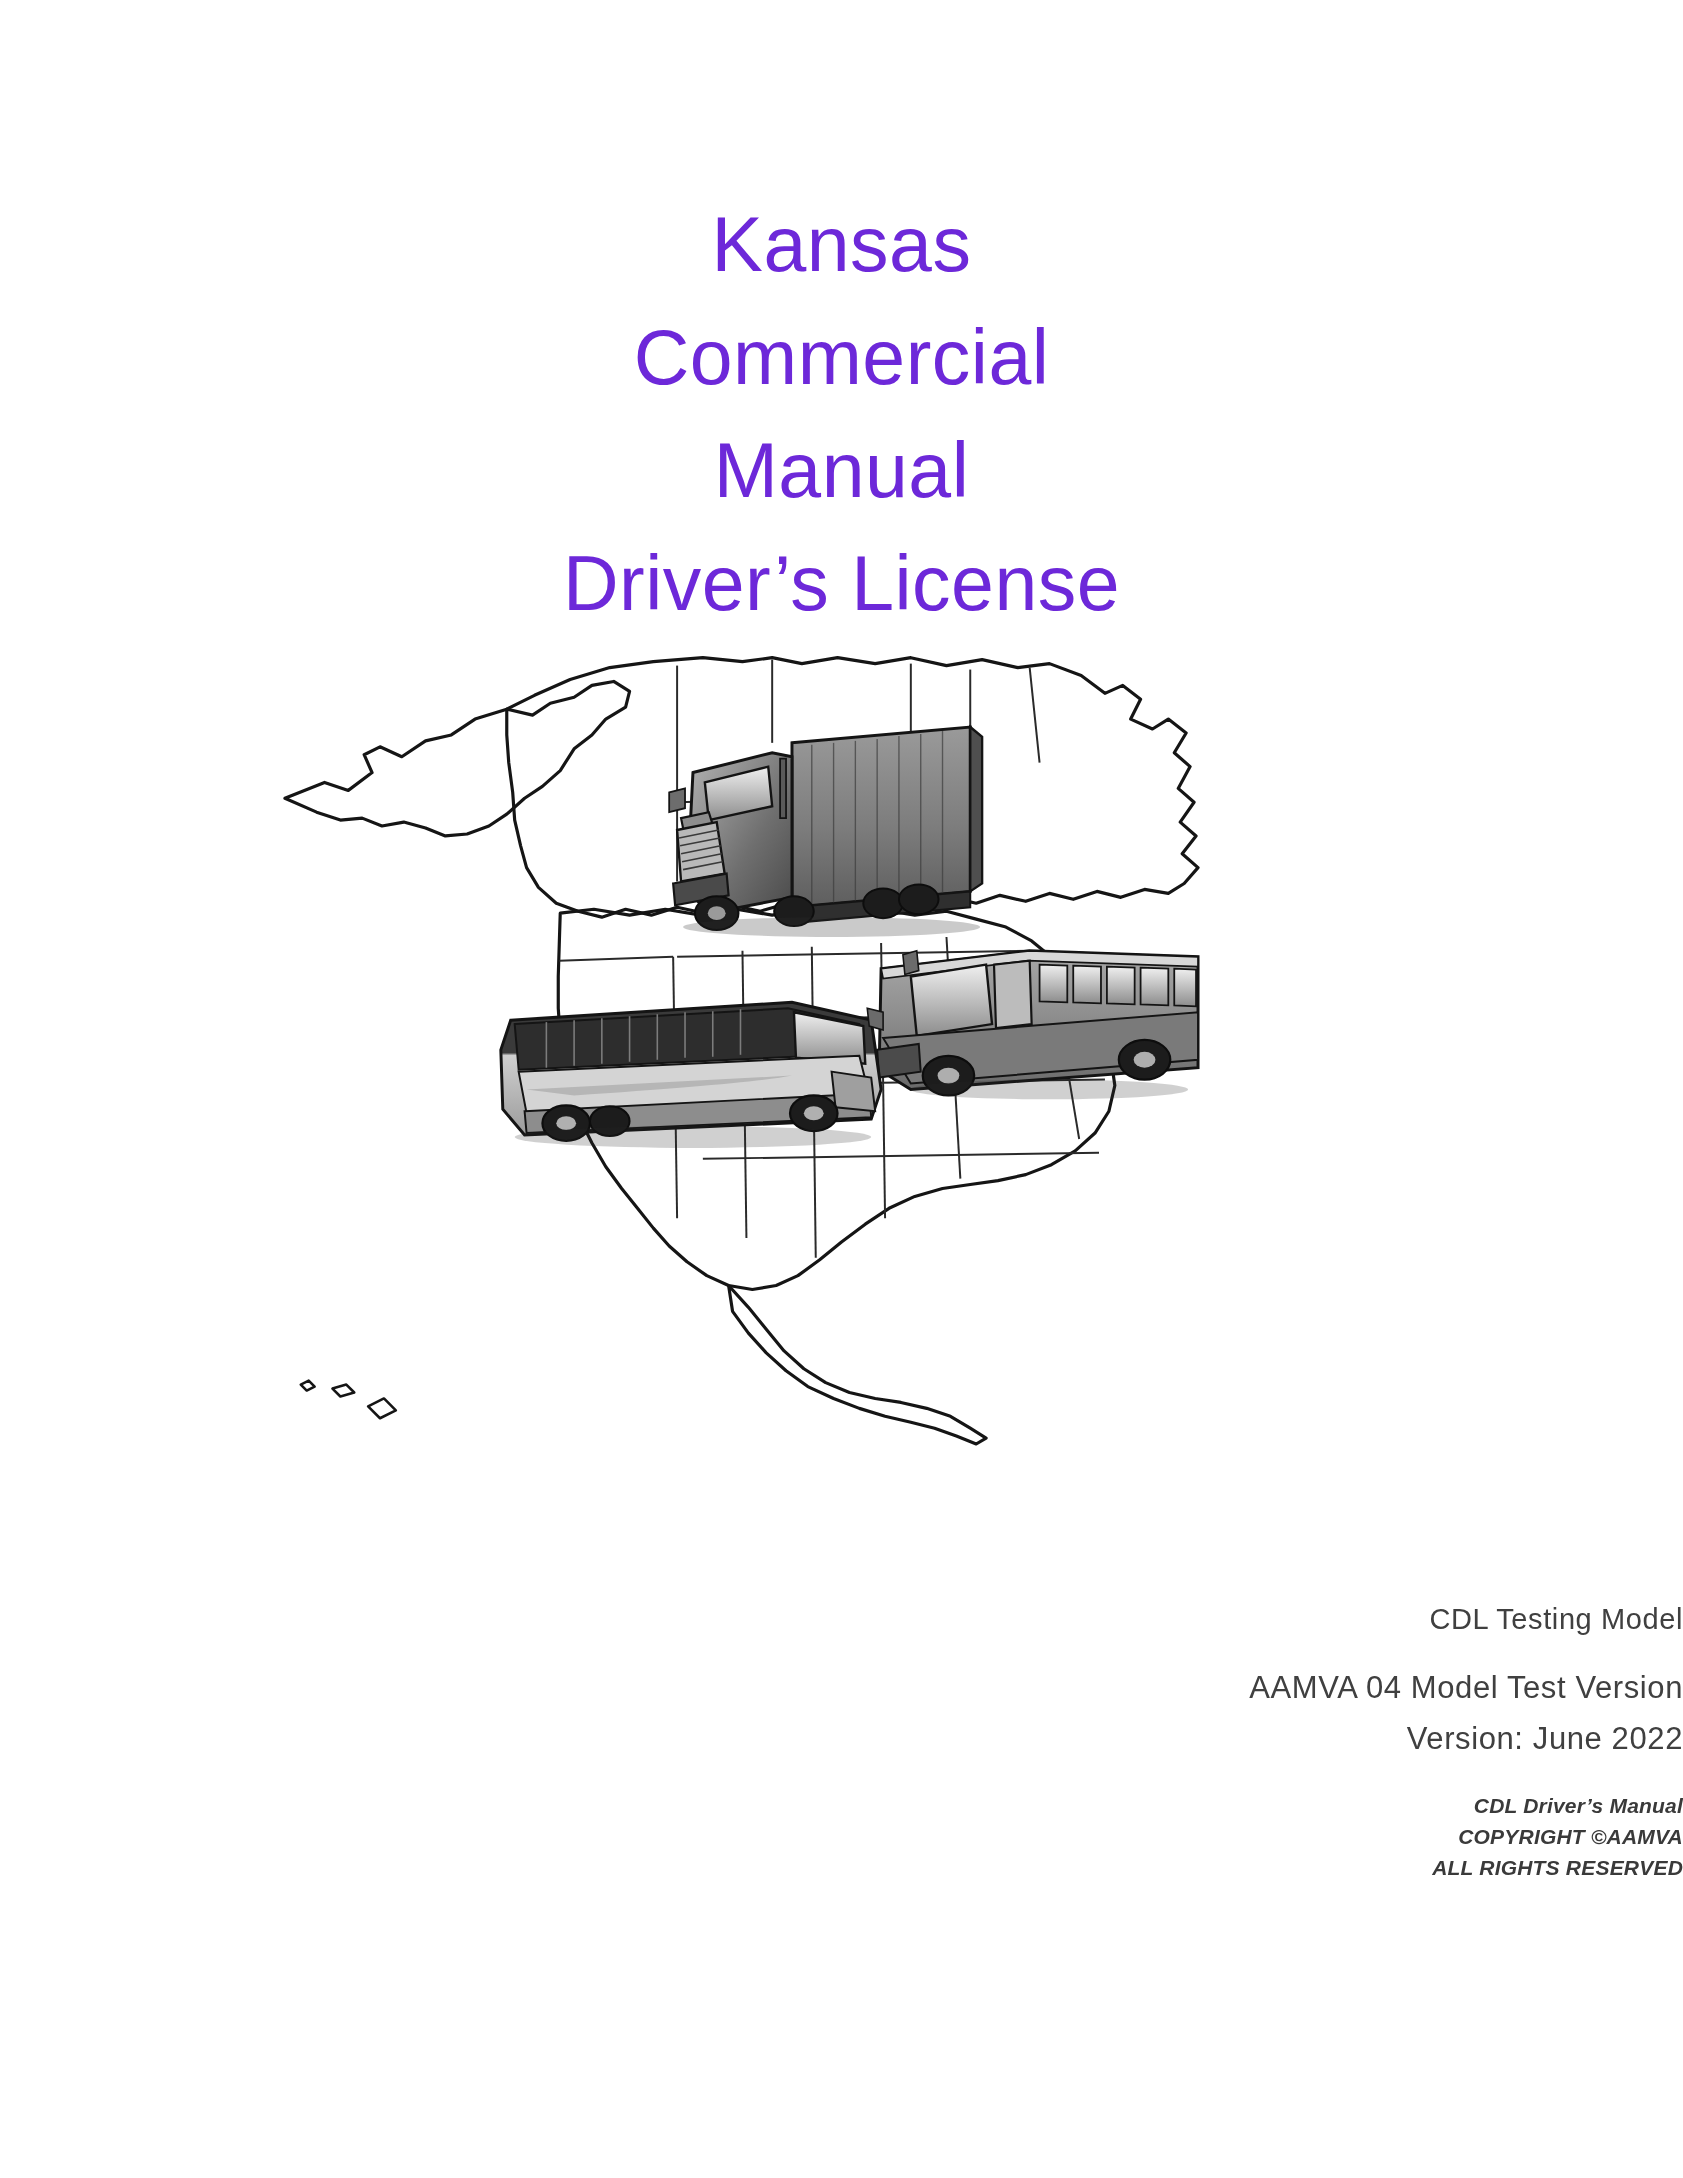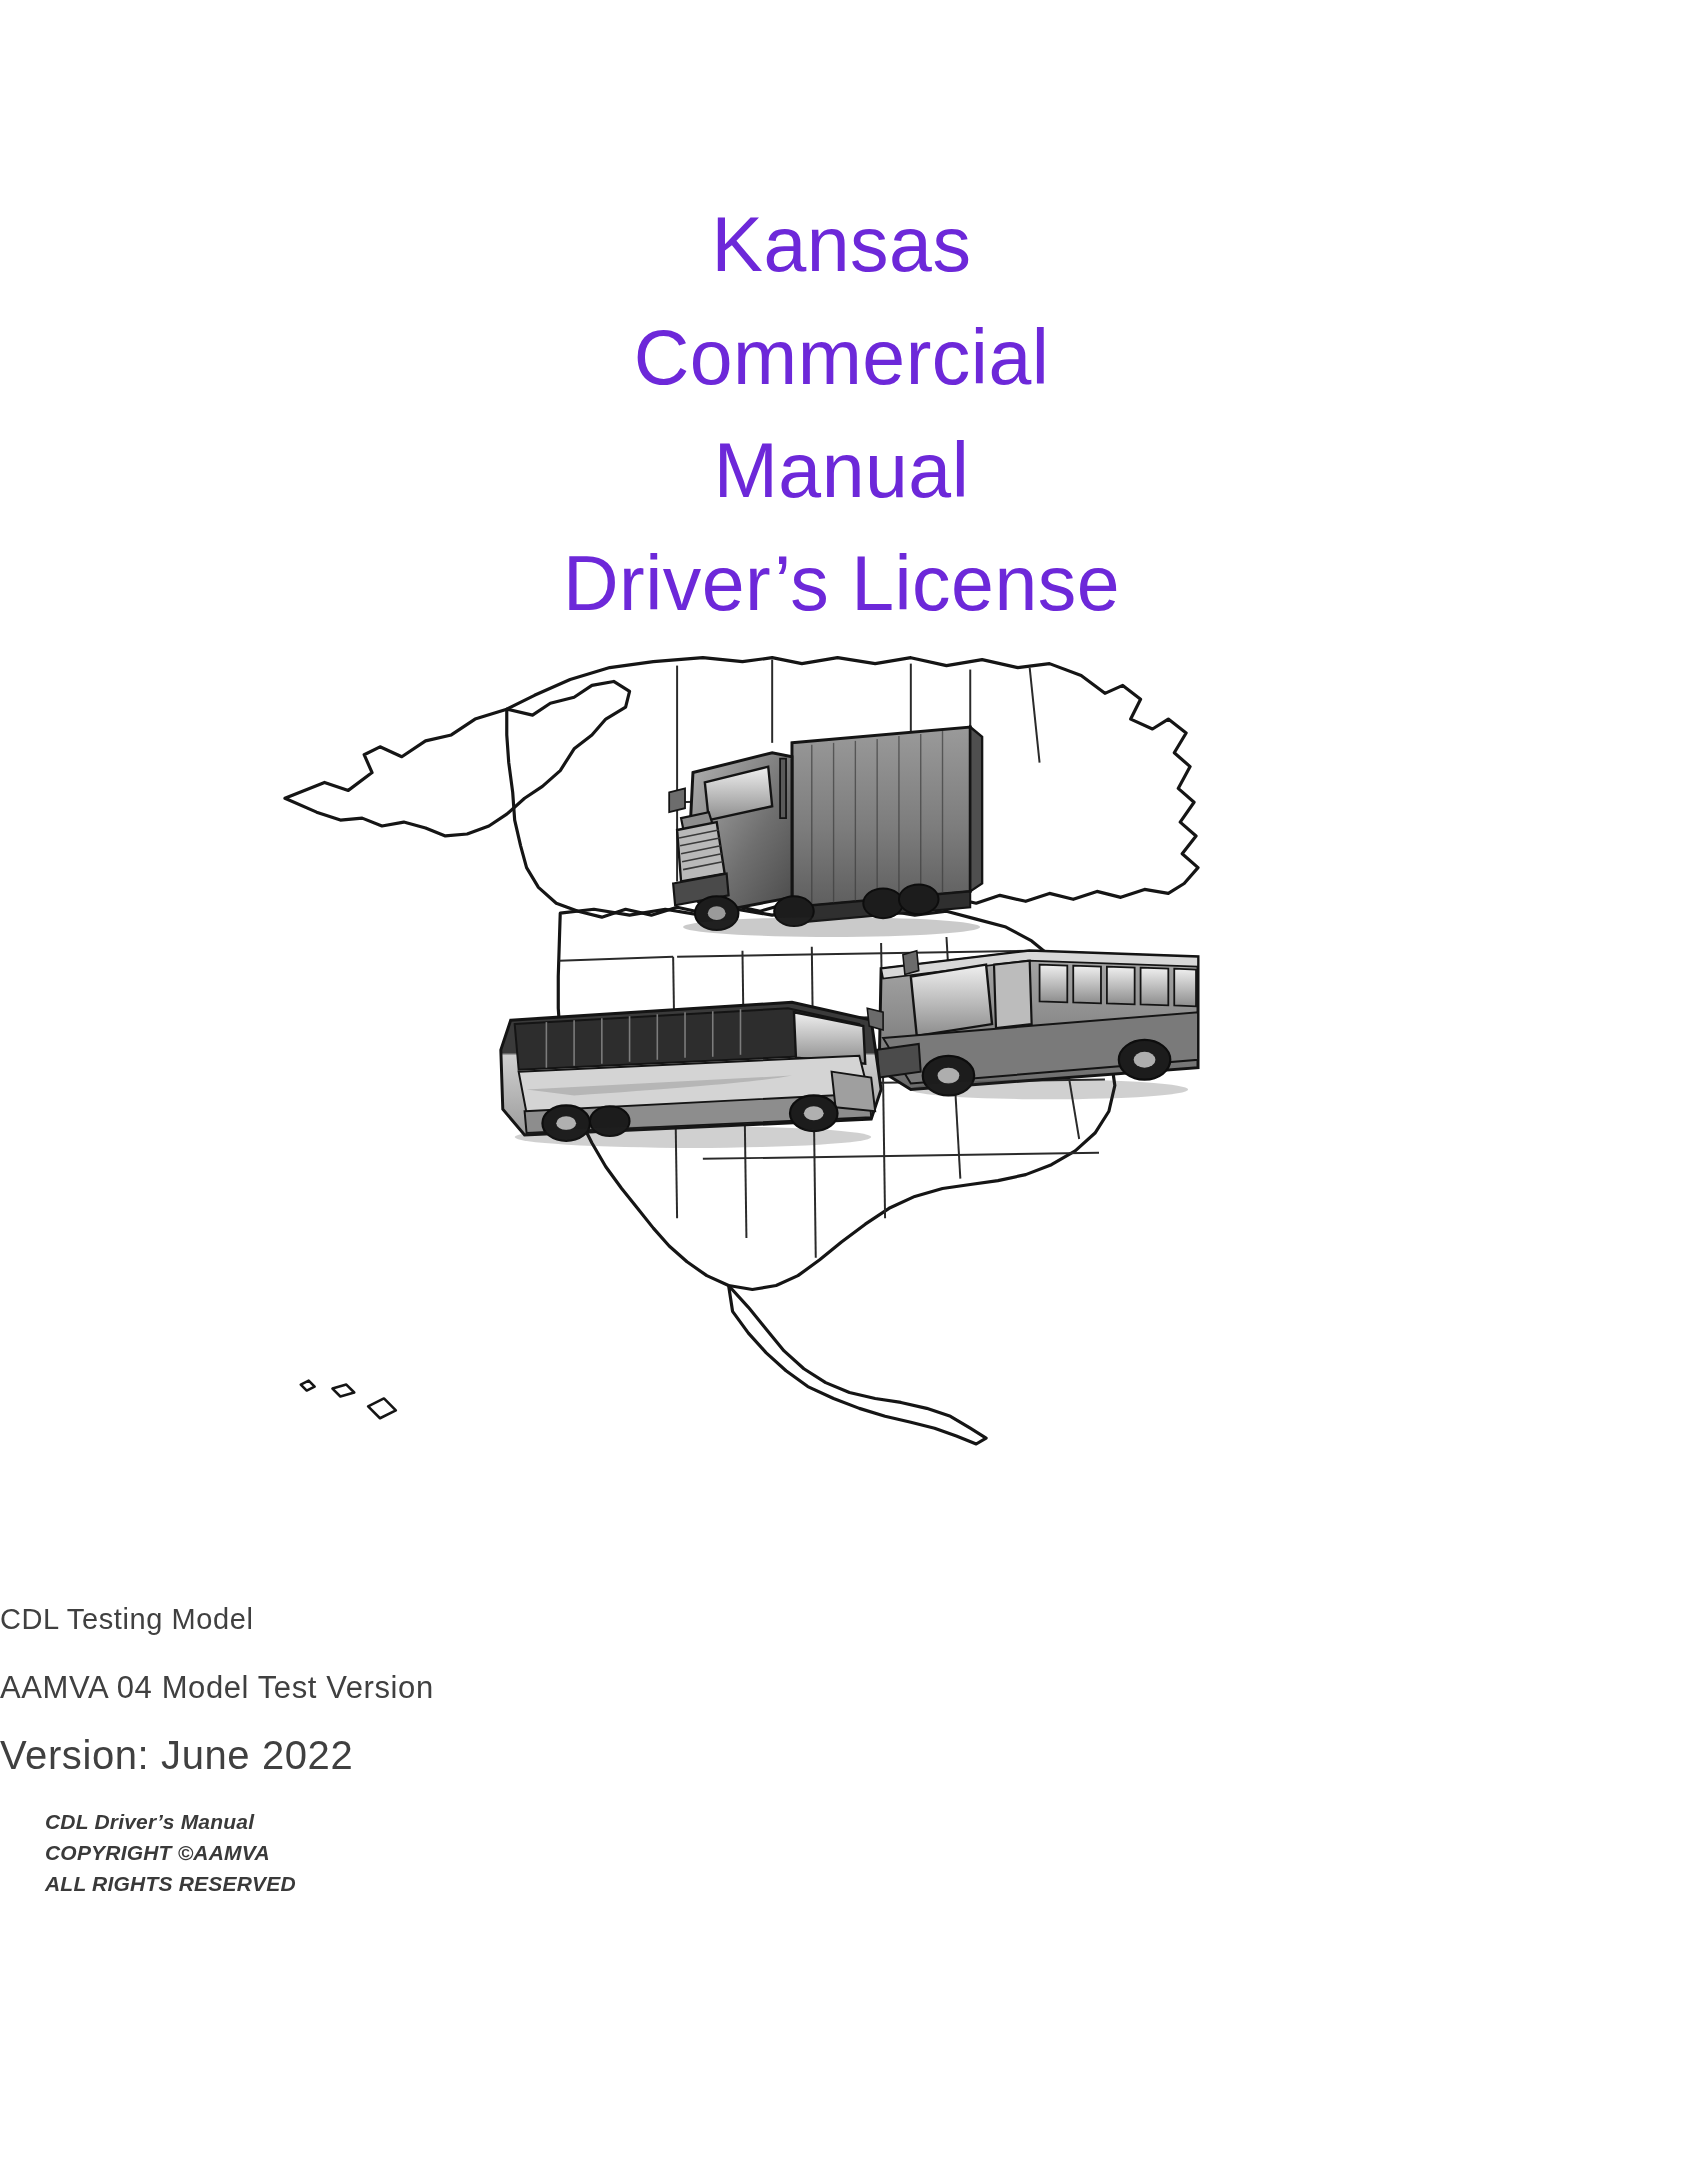--- a/index.html
+++ b/index.html
@@ -51,39 +51,38 @@
     display: block;
     margin: 0 auto;
   }
 
   
   .credits {
     position: absolute;
     top: 1594px;
     left: 0;
     width: 1683px;
-    text-align: left;
+    text-align: right;
     color: #404040;
   }
   .credits .c1 {
     font-size: 29px;
     line-height: 51px;
     letter-spacing: 0.6px;
   }
   .credits .c2 {
     font-size: 31px;
     line-height: 53px;
     letter-spacing: 0.6px;
     margin-top: 16px;
   }
   .credits .c3 {
-    font-size: 40px;
+    font-size: 31px;
     line-height: 50px;
     letter-spacing: 0.6px;
-    margin-top: 16px;
   }
   .credits .small {
     font-size: 21px;
     line-height: 31px;
     font-style: italic;
     font-weight: bold;
     letter-spacing: 0.2px;
     margin-top: 26px;
     color: #3a3a3a;
     padding-left: 45px;

